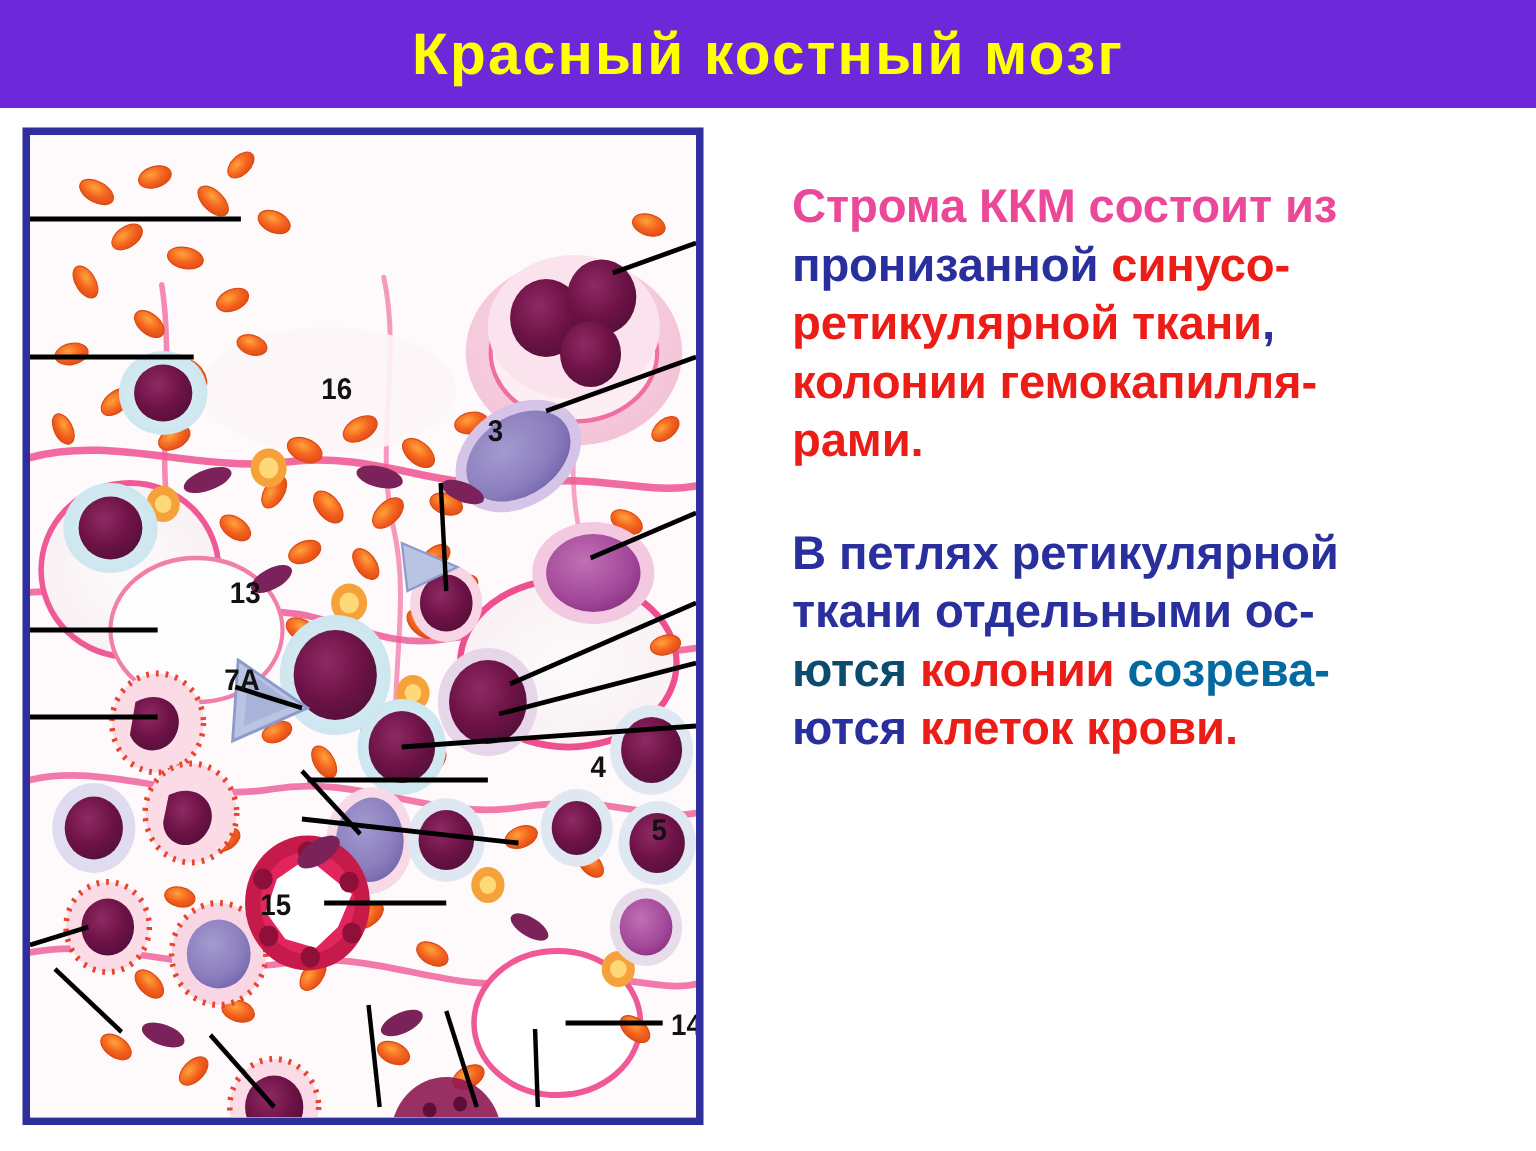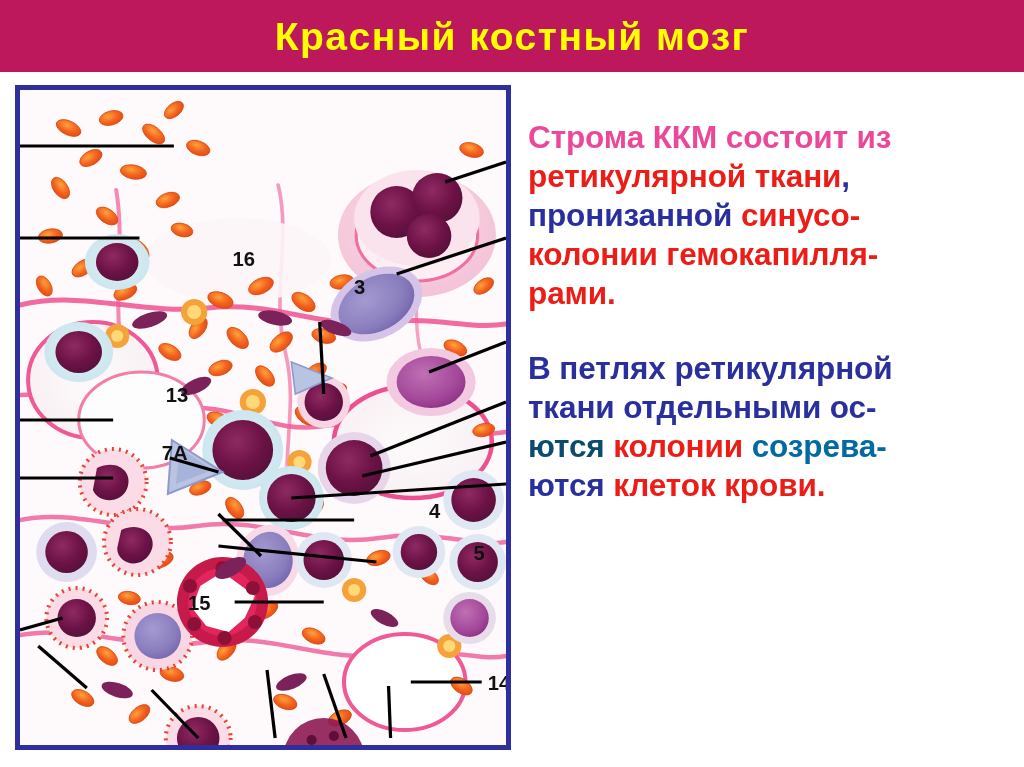--- a/index.html
+++ b/index.html
@@ -36,21 +36,21 @@
     line-height: 1;
     white-space: nowrap;
     font-family: "Liberation Sans", sans-serif;
   }
 
   
   #figure-frame {
     position: absolute;
     left: 15px;
     top: 85px;
-    width: 496px;
+    width: 454px;
     height: 665px;
     border: 5px solid #2e2e9c;
     box-sizing: border-box;
     background: #fdf3f3;
     overflow: hidden;
   }
   #figure-canvas {
     position: absolute;
     left: 0;
     top: 0;
@@ -84,21 +84,21 @@
   .hl {
     color: #ec1c17;
   }
   .nm {
     color: #2a2f9e;
   }
 </style>
 </head>
 <body>
 
-<div id="title-banner" style="background: #be185d;">
+<div id="title-banner" style="background: #6d28d9;">
   <span id="title-text" style="color: rgb(255, 255, 0);">Красный костный мозг</span>
 </div>
 
 <div id="figure-frame" style="border-color: rgb(46, 46, 156);">
   <svg id="figure-canvas" viewBox="0 0 480 655" preserveAspectRatio="none">
     <defs>
       <radialGradient id="gNuc" cx="40%" cy="35%" r="70%">
         <stop offset="0%" stop-color="#8e2a63"></stop>
         <stop offset="60%" stop-color="#6d1246"></stop>
         <stop offset="100%" stop-color="#55103a"></stop>
@@ -442,22 +442,22 @@
       <text x="166" y="520">15</text>
       <text x="462" y="600">14</text>
     </g>
   </svg>
 </div>
 
 <div id="text-column">
 
   <div class="para" id="para-1">
     <span class="ln"><span class="nm" style="color: #ec4899;">Строма ККМ состоит из</span></span>
+    <span class="ln"><span class="nm" style="color: rgb(42, 47, 158);">пронизанной </span><span class="hl" style="color: rgb(236, 28, 23);">синусо-</span></span>
     <span class="ln"><span class="hl" style="color: rgb(236, 28, 23);">ретикулярной ткани</span><span class="nm" style="color: rgb(42, 47, 158);">,</span></span>
-    <span class="ln"><span class="nm" style="color: rgb(42, 47, 158);">пронизанной </span><span class="hl" style="color: rgb(236, 28, 23);">синусо-</span></span>
     <span class="ln"><span class="hl" style="color: rgb(236, 28, 23);">колонии гемокапилля-</span></span>
     <span class="ln"><span class="hl" style="color: rgb(236, 28, 23);">рами.</span></span>
   </div>
 
   <div class="para" id="para-2">
     <span class="ln"><span class="nm" style="color: rgb(42, 47, 158); text-align: center;">В петлях ретикулярной</span></span>
     <span class="ln"><span class="nm" style="color: rgb(42, 47, 158);">ткани отдельными ос-</span></span>
     <span class="ln"><span class="nm" style="color: #0c4a6e;">ются </span><span class="hl" style="color: rgb(236, 28, 23);">колонии</span><span class="nm" style="color: #0369a1;"> созрева-</span></span>
     <span class="ln"><span class="nm" style="color: rgb(42, 47, 158);">ются </span><span class="hl" style="color: rgb(236, 28, 23);">клеток крови.</span></span>
   </div>

